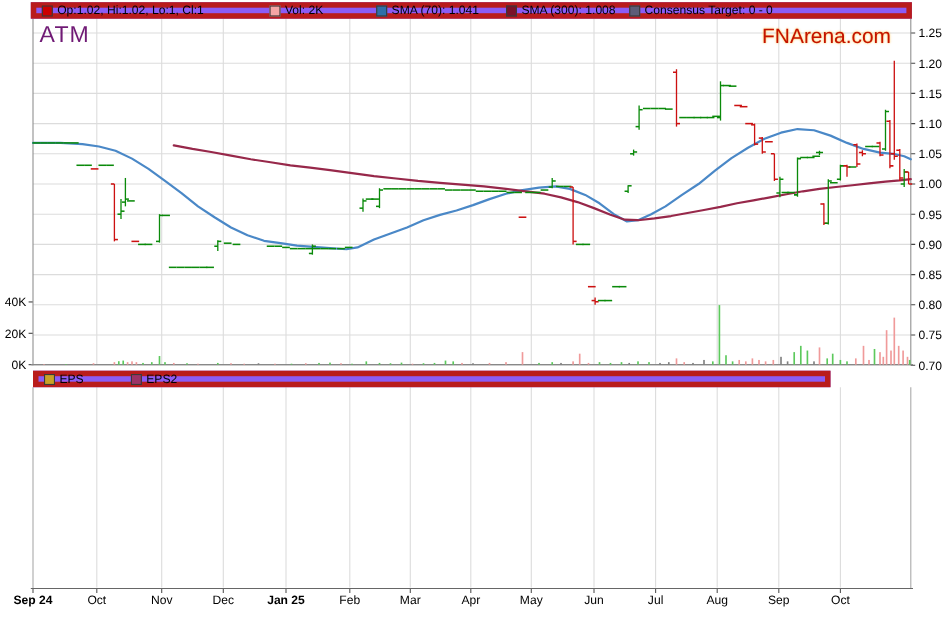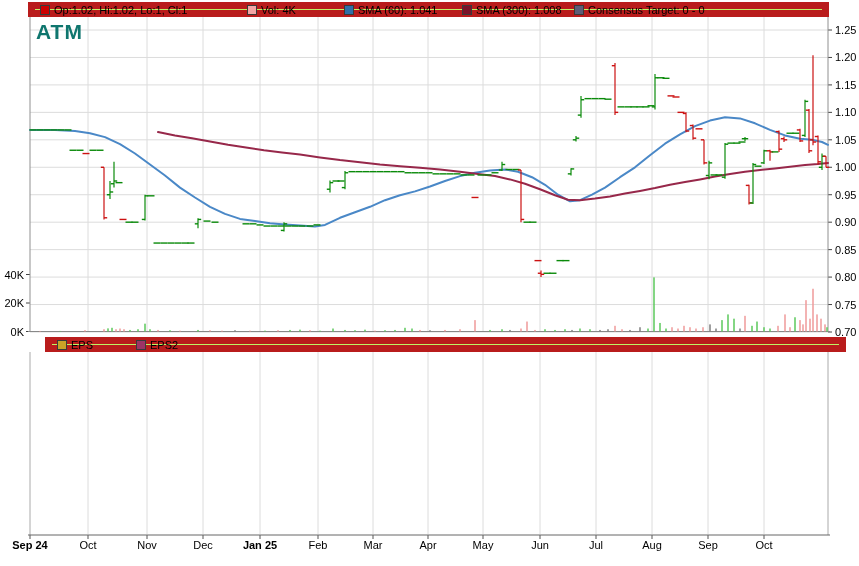--- a/index.html
+++ b/index.html
@@ -1,24 +1,24 @@
 <!DOCTYPE html>
 <html><head>
 <meta charset="utf-8">
 <style>
   html,body{margin:0;padding:0;background:#fff;}
   #page{position:relative;width:859px;height:566px;background:#fff;overflow:hidden;
         font-family:"Liberation Sans",sans-serif;}
-  .legendbar{position:absolute;background:#bef264;border:7px solid #b91c1c;box-sizing:border-box;}
+  .legendbar{position:absolute;background:#8b5cf6;border:5px solid #b91c1c;box-sizing:border-box;}
   #top-legend{left:28px;top:2px;width:801px;height:15px;}
-  #eps-legend{left:30px;top:337px;width:801px;height:15px;margin-left:15px;}
+  #eps-legend{left:30px;top:337px;width:725px;height:15px;}
   .li{position:absolute;top:0;height:100%;display:flex;align-items:center;gap:4px;
       font-size:11px;color:#000;white-space:nowrap;}
   .sw{display:inline-block;width:8px;height:8px;border:1px solid #3a3a3a;box-sizing:content-box;}
-  #ticker{position:absolute;left:36px;top:20px;font-size:21px;color:#0f766e;letter-spacing:1px;font-weight:bold;}
+  #ticker{position:absolute;left:36px;top:20px;font-size:21px;color:#701a75;letter-spacing:1px;}
   #brand{position:absolute;right:49px;top:23px;font-size:19px;color:#c41200;text-decoration:none;
          text-shadow:0 0 2px rgba(255,170,0,.85);}
   #chart-svg{position:absolute;left:0;top:0;}
   #chart-svg text{font-family:"Liberation Sans",sans-serif;}
 </style>
 </head>
 <body>
 
 <div id="page">
 
@@ -420,37 +420,38 @@
       <line x1="826" x2="829.2" y1="167.27272727272728" y2="167.27272727272728" stroke="#cc1111" stroke-width="1.4"></line>
     </svg>
 
   <div id="top-legend" class="legendbar">
     <span class="li" style="left:5px">
       <i class="sw" style="background: rgb(204, 0, 0);"></i>
       <span>Op:1.02, Hi:1.02, Lo:1, Cl:1</span>
     </span>
     <span class="li" style="left:212px">
       <i class="sw" style="background: rgb(244, 165, 165);"></i>
-      <span>Vol: 4K</span>
+      <span>Vol: 2K</span>
     </span>
     <span class="li" style="left:309px">
       <i class="sw" style="background: rgb(47, 111, 168);"></i>
-      <span>SMA (60): 1.041</span>
+      <span>SMA (70): 1.041</span>
     </span>
     <span class="li" style="left:427px">
       <i class="sw" style="background: rgb(122, 18, 40);"></i>
       <span>SMA (300): 1.008</span>
     </span>
     <span class="li" style="left:539px">
       <i class="sw" style="background: rgb(93, 93, 120);"></i>
       <span>Consensus Target: 0 - 0</span>
     </span>
   </div>
 
   <div id="ticker">ATM</div>
+  <a id="brand" href="#">FNArena.com</a>
 
   <div id="eps-legend" class="legendbar">
     <span class="li" style="left:5px">
       <i class="sw" style="background: rgb(201, 162, 39);"></i>
       <span>EPS</span>
     </span>
     <span class="li" style="left:84px">
       <i class="sw" style="background: rgb(156, 51, 102);"></i>
       <span>EPS2</span>
     </span>

